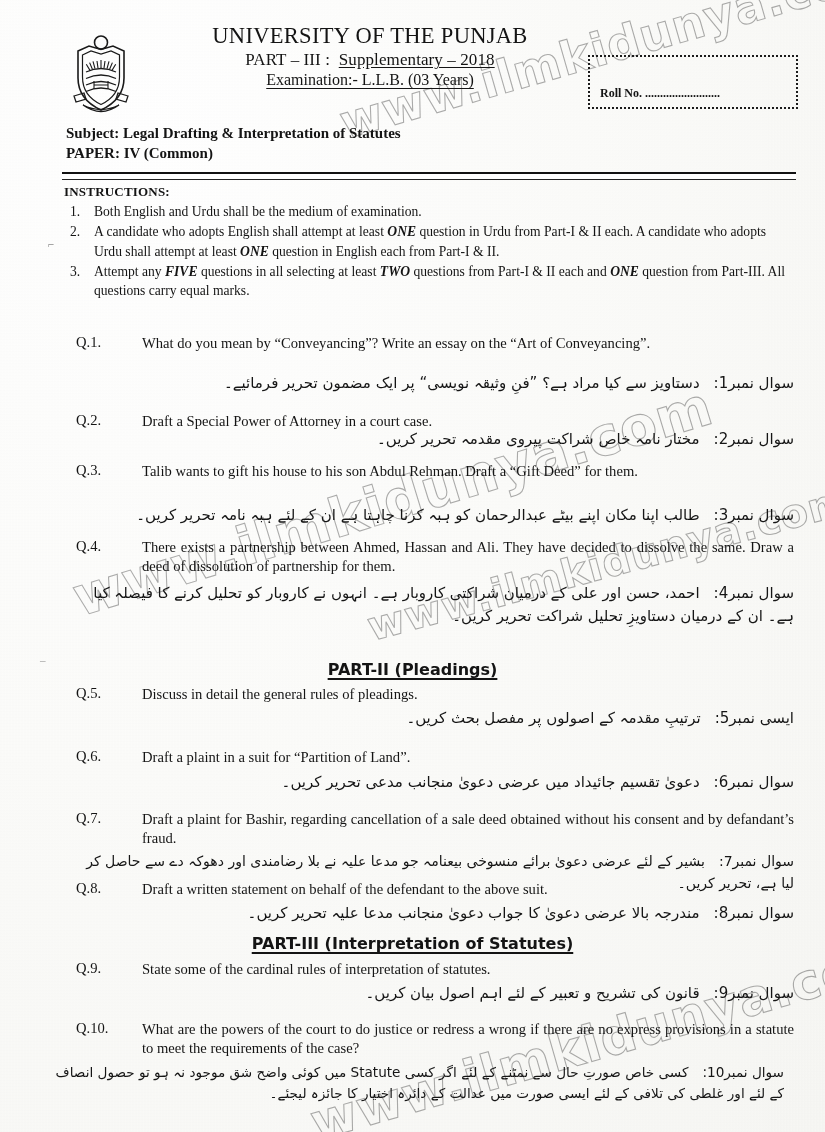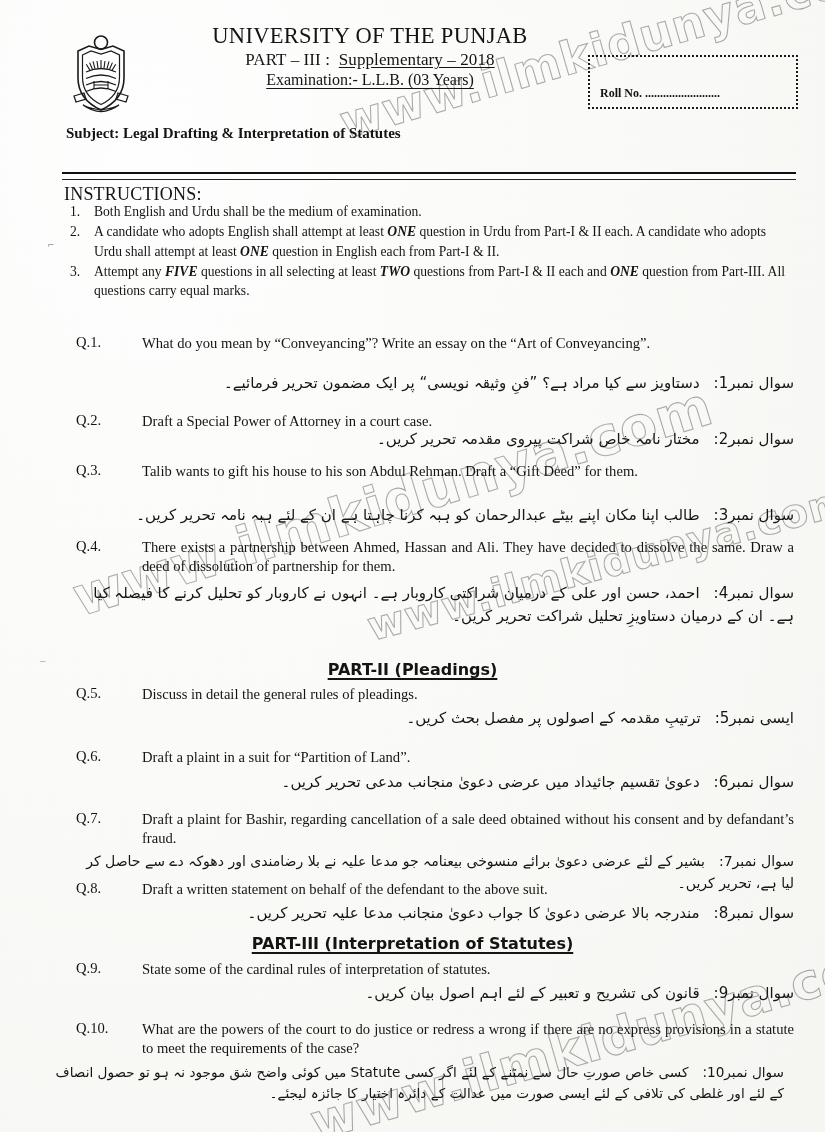--- a/index.html
+++ b/index.html
@@ -67,21 +67,21 @@
   .subj{position:absolute;left:66px;top:124px;font-size:15px;font-weight:700;line-height:1.32;}
   .timeblk{position:absolute;left:574px;top:124px;font-size:15px;font-weight:700;line-height:1.32;text-align:left;}
 
   .rule{
     position:absolute;left:62px;top:172px;width:734px;height:5px;
     border-top:2px solid #111;border-bottom:1.6px solid #222;
     background:#fff;
   }
 
   
-  .instr-h{position:absolute;left:64px;top:184px;font-size:18px;font-weight:400;letter-spacing:.2px;}
+  .instr-h{position:absolute;left:64px;top:184px;font-size:13px;font-weight:700;letter-spacing:.2px;}
   .instr{position:absolute;left:70px;top:202px;width:726px;font-size:13.6px;line-height:1.44;}
   .instr .row{display:flex;margin-bottom:.5px;}
   .instr .num{width:24px;flex:0 0 24px;}
   .instr .txt{flex:1;}
   em{font-style:italic;font-weight:700;font-family:Liberation Serif, serif;}
 
   
   .parth{
     position:absolute;width:100%;text-align:center;
     font-family:"DejaVu Sans", sans-serif;
@@ -163,20 +163,21 @@
     </div>
     <div class="l3">Examination:- L.L.B. (03 Years)</div>
   </div>
 
   <div class="rollbox">
     <div class="inner">Roll No. .........................</div>
   </div>
 
   <div class="subj">
     <div>Subject: Legal Drafting &amp; Interpretation of Statutes</div>
+    <div>PAPER: IV (Common)</div>
   </div>
 
   <div class="rule"></div>
 
   <div class="instr-h">INSTRUCTIONS:</div>
   <div class="instr">
     <div class="row">
       <div class="num">1.</div>
       <div class="txt">Both English and Urdu shall be the medium of examination.</div>
     </div>

